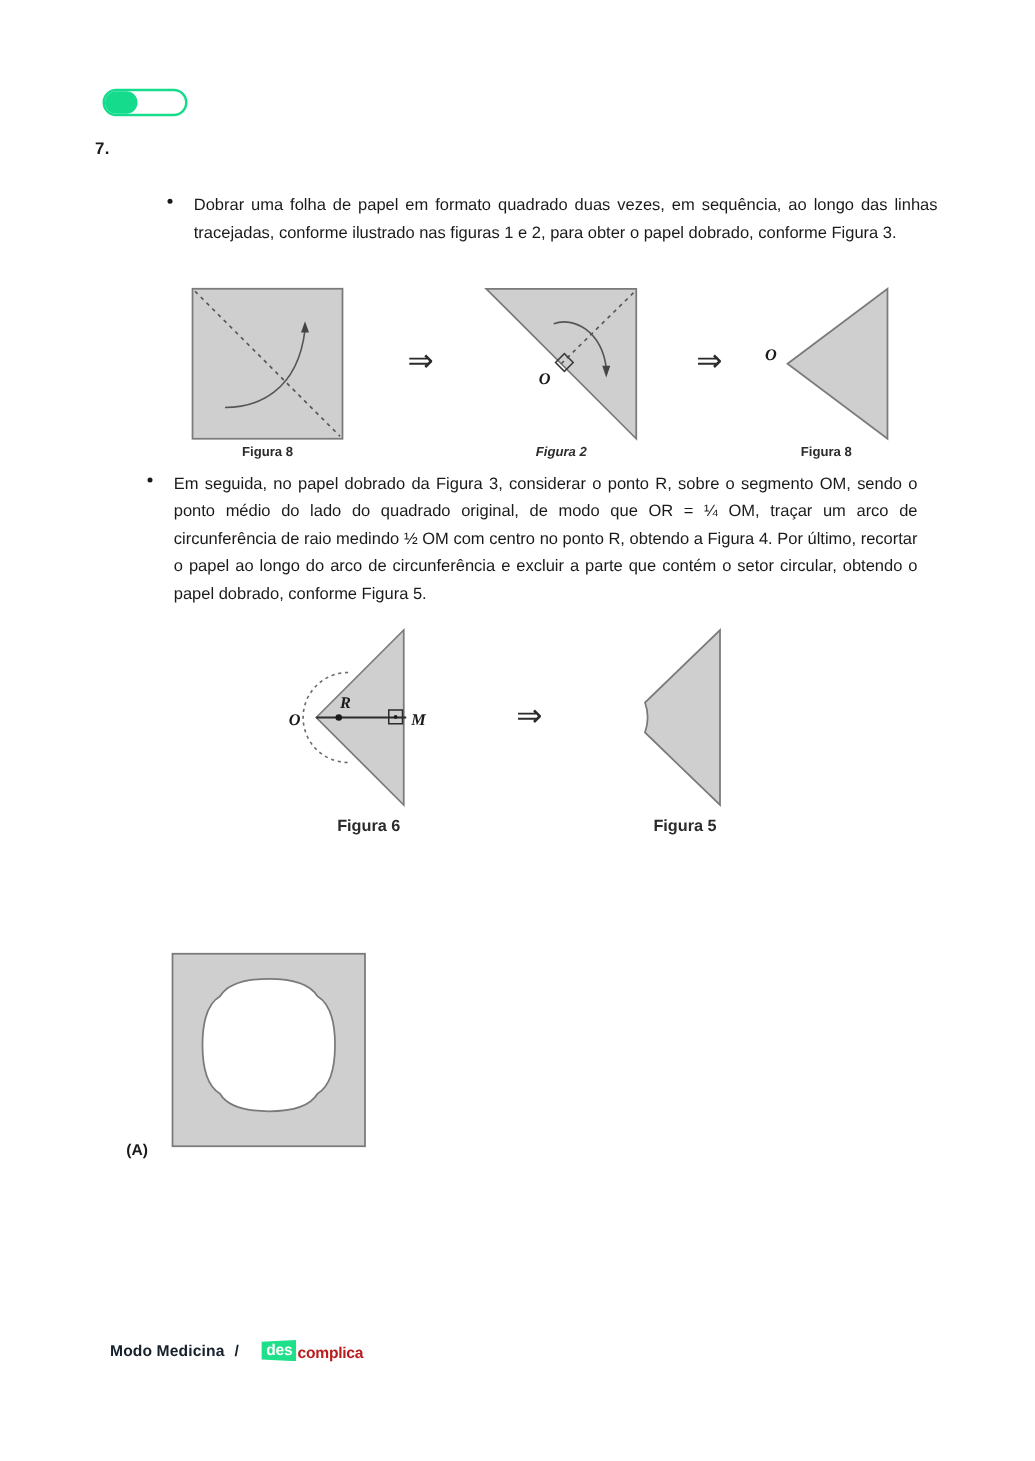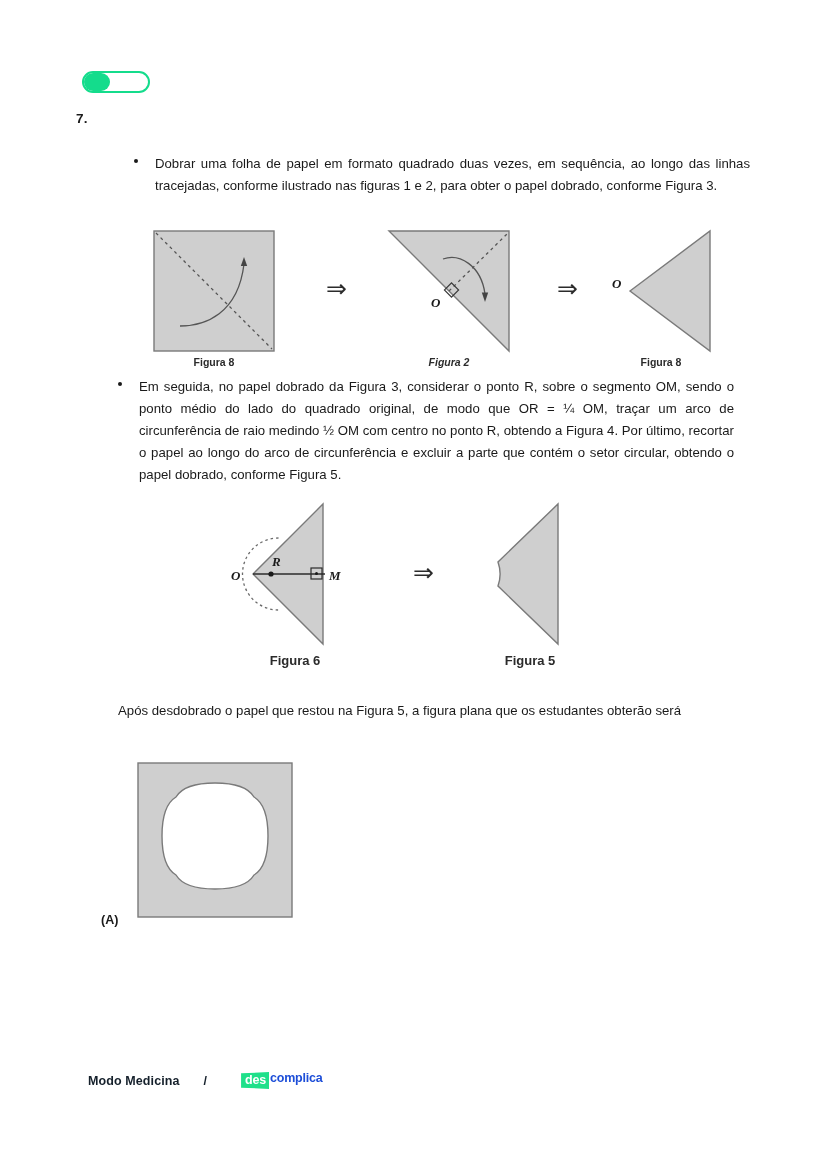--- a/index.html
+++ b/index.html
@@ -140,48 +140,48 @@
     font-weight: bold;
   }
 
   
   #footer {
     position: absolute;
     left: 88px;
     top: 1072px;
     display: flex;
     align-items: center;
-    gap: 20px;
+    gap: 4px;
   }
   #footer-brand {
     font-size: 12.5px;
     font-weight: bold;
     color: #15202b;
     letter-spacing: 0.1px;
   }
   #footer-sep {
     font-size: 12.5px;
     font-weight: bold;
     color: #15202b;
     margin-left: 4px;
     margin-right: 14px;
   }
-  .logo { display: inline-flex; align-items: flex-start; }
+  .logo { display: inline-flex; align-items: flex-end; }
   .logo-des {
     background: #1fe08a;
     color: #ffffff;
     font-size: 12.5px;
     font-weight: bold;
     padding: 2px 3px 2px 4px;
     line-height: 13px;
     clip-path: polygon(0% 8%, 100% 0%, 100% 100%, 0% 92%);
     letter-spacing: -0.2px;
   }
   .logo-complica {
-    color: #1d4ed8;
+    color: #b91c1c;
     font-size: 12.5px;
     font-weight: bold;
     line-height: 13px;
     letter-spacing: -0.2px;
     padding-left: 1px;
   }
 
   svg { display: block; overflow: visible; }
   .lbl {
     font-family: "Liberation Serif", serif;
@@ -264,29 +264,28 @@
         <circle cx="101.5" cy="81.5" r="1.5" fill="#1a1a1a"></circle>
         <text class="lbl" x="16" y="88">O</text>
         <text class="lbl" x="57" y="74">R</text>
         <text class="lbl" x="114" y="88">M</text>
       </svg>
       <div class="fig-caption big" style="left:-5px; top:161px; width:170px;">Figura 6</div>
     </div>
 
     <div class="arrow-sym" style="left:198px; top:68px;">⇒</div>
 
-    <div class="fig" style="left:257px; top:0px;">
+    <div class="fig" style="left:275px; top:0px;">
       <svg width="130" height="160" viewBox="0 0 130 160">
         <path d="M 86 12 L 86 152 L 26 94 A 36 36 0 0 0 26 70 Z" fill="#cfcfcf" stroke="#7a7a7a" stroke-width="1.4"></path>
       </svg>
       <div class="fig-caption big" style="left:-12px; top:161px; width:140px;">Figura 5</div>
     </div>
   </div>
 
-  <div class="para" id="para-final">Após desdobrado o papel que restou na Figura 5, a figura plana que os estudantes obterão será</div>
 
   <div id="optionA-shape">
     <svg width="158" height="158" viewBox="0 0 158 158">
       <defs>
         <mask id="holeMask">
           <rect x="0" y="0" width="158" height="158" fill="#ffffff"></rect>
           <path d="M 79 22
                    C 97 22, 112 26, 118 36
                    C 128 42, 132 57, 132 75
                    C 132 93, 128 108, 118 114

